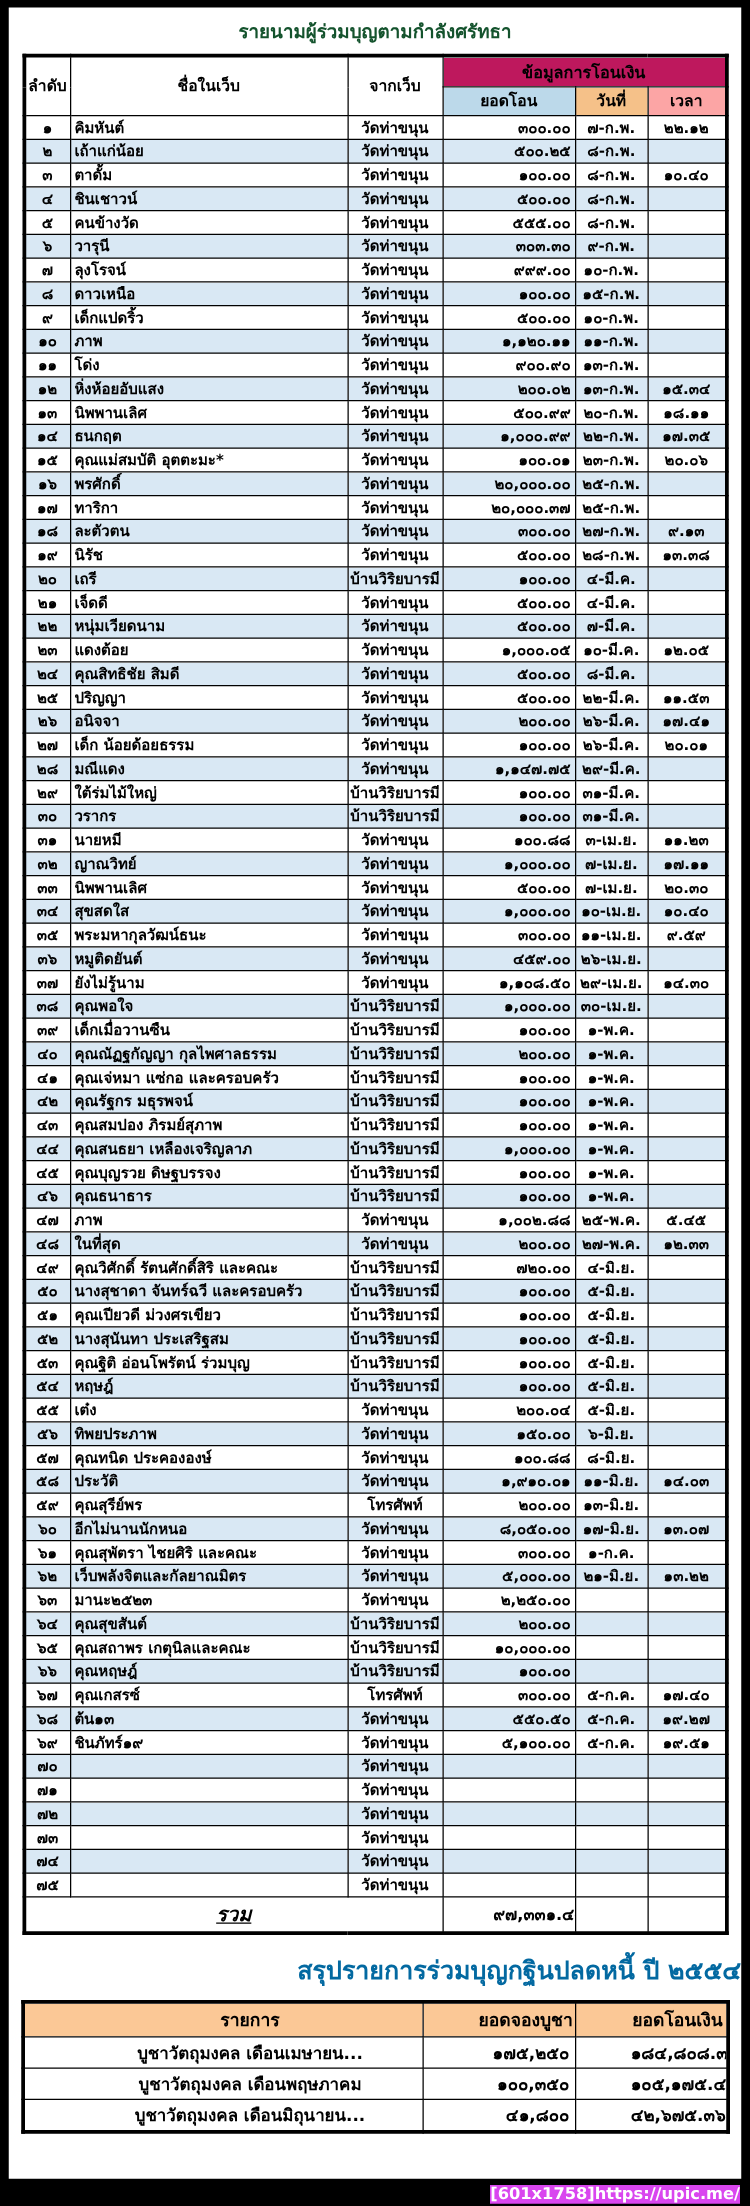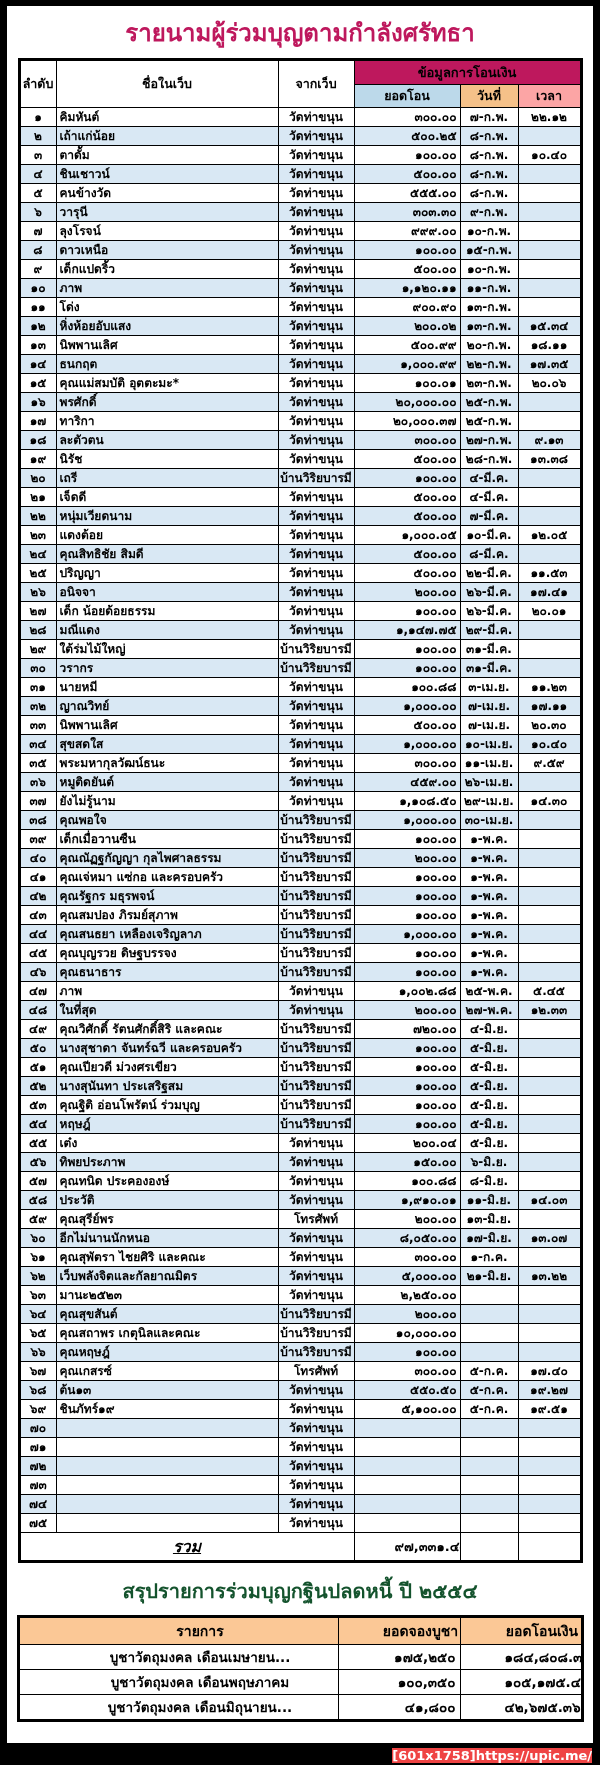--- a/index.html
+++ b/index.html
@@ -5,25 +5,25 @@
   html,body{margin:0;padding:0;}
   body{
     width:600px;height:1765px;position:relative;background:#000;
     font-family:"DejaVu Sans","Liberation Sans",sans-serif;
   }
   .page{
     position:absolute;top:6px;left:7px;width:586px;height:1737px;
     background:#ffffff;overflow:hidden;
   }
   .title1{
-    color:#be185d;font-size:24px;font-weight:bold;text-align:center;
+    color:#14532d;font-size:15px;font-weight:bold;text-align:center;
     padding:7px 0 6px 0;letter-spacing:0;
   }
   .title2{
-    color:#14532d;font-size:20px;font-weight:bold;text-align:center;
+    color:#0369a1;font-size:20px;font-weight:bold;text-align:right;
     padding:12px 0 8px 0;
   }
   table{border-collapse:collapse;table-layout:fixed;margin:0 auto;background:#fff;}
   .t1{width:564px;border:3px solid #000;}
   .t1 th,.t1 td{
     border:1px solid #000;font-weight:bold;color:#000;
     white-space:nowrap;overflow:hidden;
   }
   .t1 thead th{font-size:12.5px;height:18px;background:#fff;}
   .t1 thead th.hdr-green{background:#be185d;font-size:13px;}
@@ -41,21 +41,21 @@
   }
   .t1 tfoot .total-amt{text-align:right;padding-right:8px;font-size:13px;font-weight:bold;padding-left:40px;}
   .t2{width:564px;border:3px solid #000;}
   .t2 th,.t2 td{border:1px solid #000;font-weight:bold;color:#000;white-space:nowrap;overflow:hidden;padding-left:44px;}
   .t2 thead th{background:#fbc896;height:24px;font-size:14px;text-align:center;}
   .t2 tbody td{height:19px;font-size:13.5px;}
   .t2 td.lbl{text-align:center;}
   .t2 td.amt{text-align:right;padding-right:4px;}
   .watermark{
     position:absolute;bottom:2px;right:8px;color:#ffffff;font-size:13px;
-    font-weight:bold;background:#ef4444;
+    font-weight:bold;background:#d946ef;
   }
 </style>
 </head>
 <body>
 
 <div class="page">
 
   <div class="title1">รายนามผู้ร่วมบุญตามกำลังศรัทธา</div>
 
   <table class="t1">

